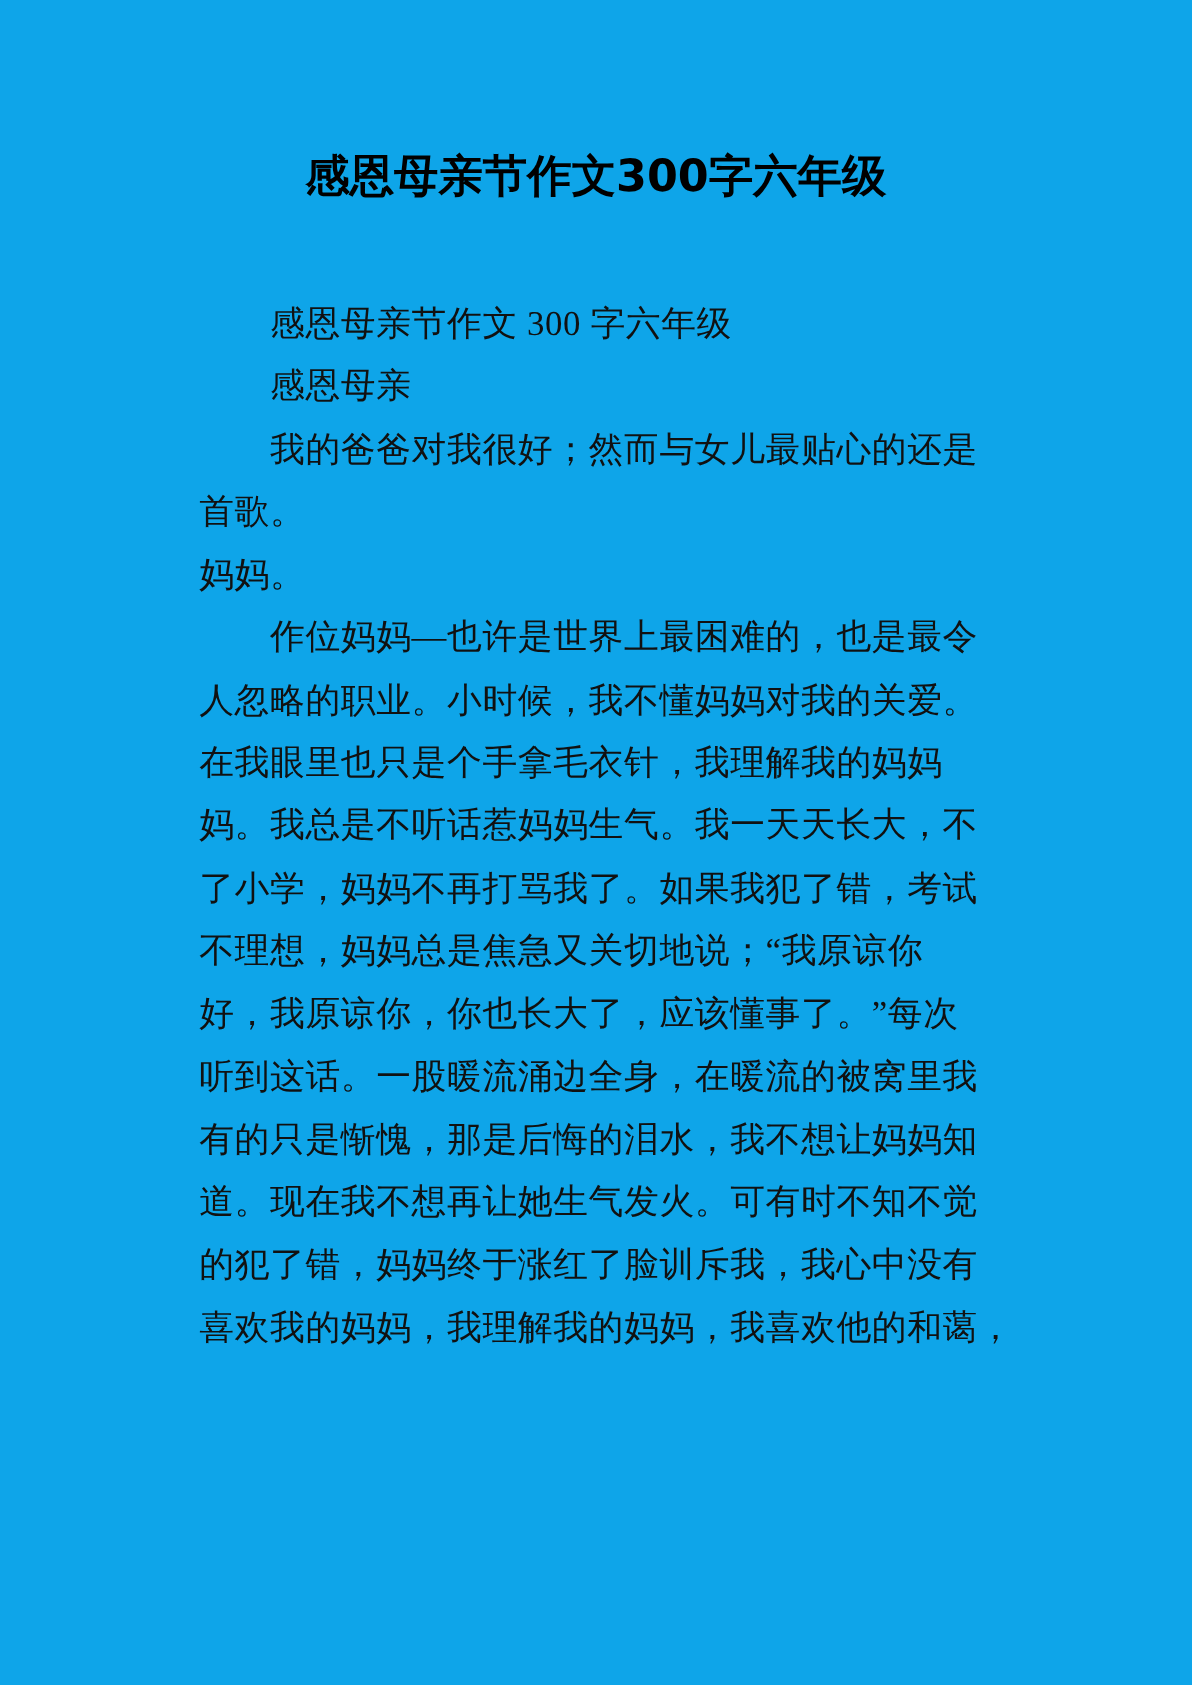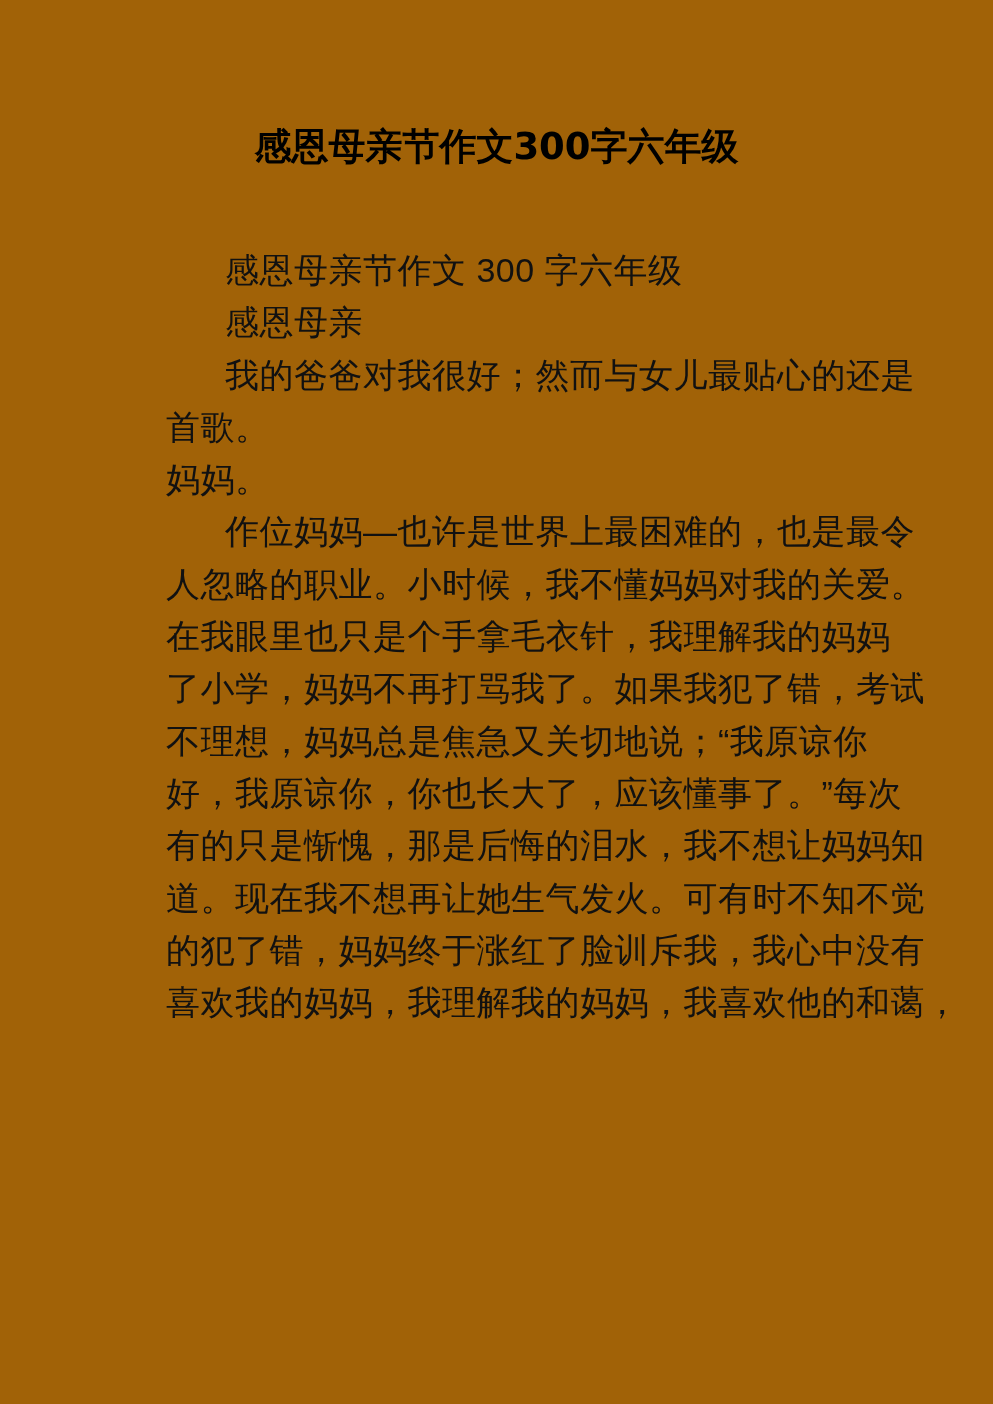--- a/index.html
+++ b/index.html
@@ -13,42 +13,42 @@
       position: relative;
       overflow: hidden;
       color: #111111;
     }
     .page {
       position: absolute;
       left: 0;
       top: 0;
       width: 993px;
       height: 1404px;
-      background: #a16207;
+      background: #0ea5e9;
     }
     .doc-title {
       position: absolute;
       left: 0;
       top: 122px;
       width: 993px;
       text-align: center;
       font-family: "DejaVu Sans", "Liberation Sans", sans-serif;
       font-weight: bold;
       font-size: 37px;
       line-height: 50px;
       letter-spacing: 0px;
       color: #000000;
     }
     .body-text {
       position: absolute;
       left: 166px;
       top: 244px;
       width: 680px;
-      font-family: Liberation Sans, sans-serif;
-      font-size: 34px;
+      font-family: Liberation Serif, serif;
+      font-size: 29px;
       color: #111111;
     }
     .line {
       height: 52.3px;
       line-height: 52px;
       white-space: nowrap;
       letter-spacing: 0.5px;
     }
     .indent {
       padding-left: 59px;
@@ -65,21 +65,23 @@
 
   <div class="body-text">
     <div class="line indent">感恩母亲节作文 300 字六年级</div>
     <div class="line indent">感恩母亲</div>
     <div class="line indent">我的爸爸对我很好；然而与女儿最贴心的还是</div>
     <div class="line">首歌。</div>
     <div class="line">妈妈。</div>
     <div class="line indent">作位妈妈—也许是世界上最困难的，也是最令</div>
     <div class="line">人忽略的职业。小时候，我不懂妈妈对我的关爱。</div>
     <div class="line">在我眼里也只是个手拿毛衣针，我理解我的妈妈</div>
+    <div class="line">妈。我总是不听话惹妈妈生气。我一天天长大，不</div>
     <div class="line">了小学，妈妈不再打骂我了。如果我犯了错，考试</div>
     <div class="line">不理想，妈妈总是焦急又关切地说；“我原谅你</div>
     <div class="line">好，我原谅你，你也长大了，应该懂事了。”每次</div>
+    <div class="line">听到这话。一股暖流涌边全身，在暖流的被窝里我</div>
     <div class="line">有的只是惭愧，那是后悔的泪水，我不想让妈妈知</div>
     <div class="line">道。现在我不想再让她生气发火。可有时不知不觉</div>
     <div class="line">的犯了错，妈妈终于涨红了脸训斥我，我心中没有</div>
     <div class="line">喜欢我的妈妈，我理解我的妈妈，我喜欢他的和蔼，</div>
   </div>
 </div>
 
 </body></html>

